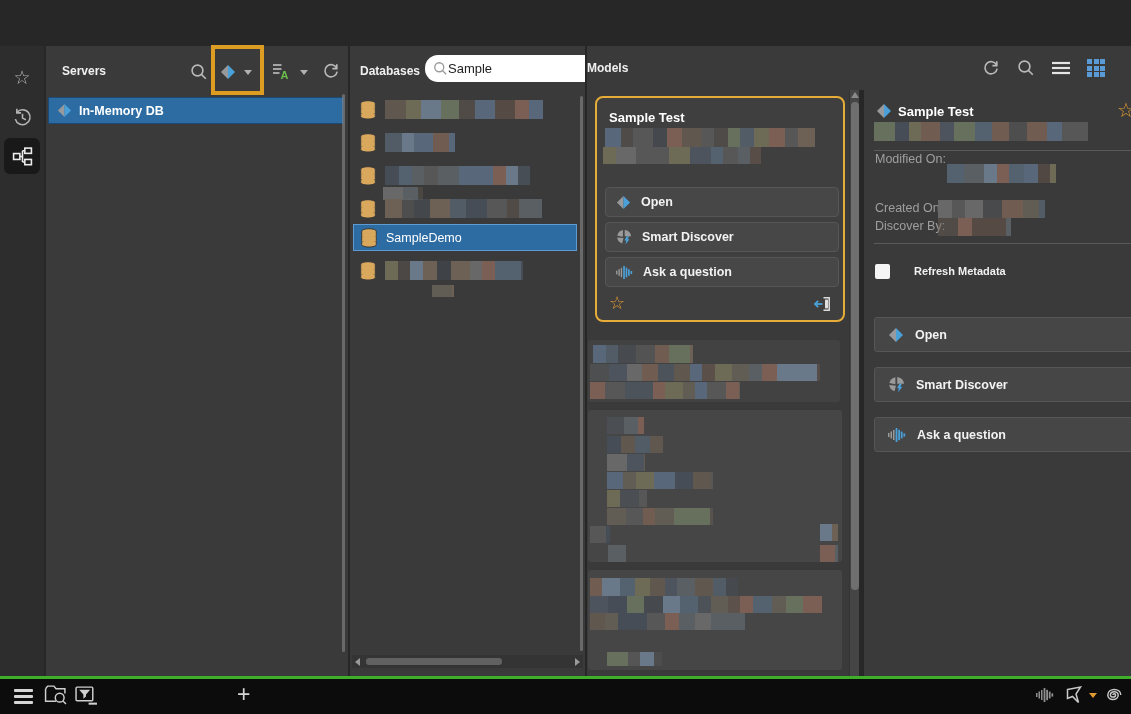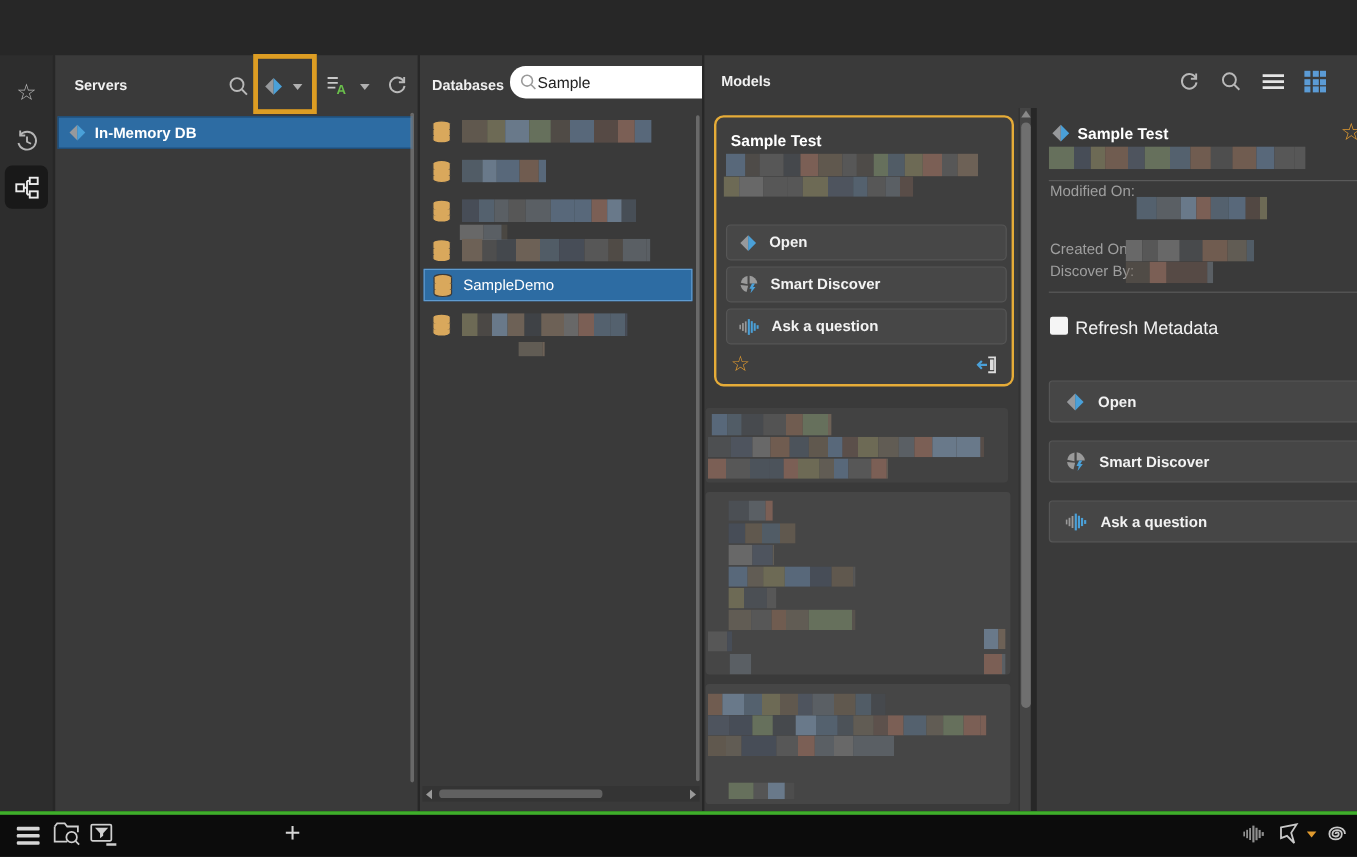--- a/index.html
+++ b/index.html
@@ -48,21 +48,21 @@
 .vscroll{position:absolute;left:849px;top:90px;width:10px;height:586px;background:#454545;border-left:1px solid #333}
 .vthumb{position:absolute;left:1px;top:12px;width:8px;height:488px;background:#6f6f6f;border-radius:4px;cursor:pointer}
 .varrow{position:absolute;left:1px;top:2px;width:0;height:0;border-left:4px solid transparent;border-right:4px solid transparent;border-bottom:6px solid #8a8a8a;cursor:pointer}
 
 .details{position:absolute;left:864px;top:90px;width:267px;height:586px;background:#3a3a3a}
 .det-title{position:absolute;left:34px;top:14px;font-size:13px;font-weight:bold;color:#fff}
 .det-star{position:absolute;left:253px;top:8px;font-size:20px;color:#e09a2f;cursor:pointer}
 .det-div{position:absolute;left:10px;width:257px;border-top:1px solid #5a5a5a}
 .det-label{position:absolute;left:11px;font-size:12.5px;color:#9f9f9f}
 .det-check{position:absolute;left:11px;top:174px;width:15px;height:15px;background:#f5f5f5;border-radius:2px;cursor:pointer}
-.det-check-label{position:absolute;left:32px;top:175px;font-size:15px;font-weight:normal;color:#f2f2f2}
+.det-check-label{position:absolute;left:50px;top:175px;font-size:11px;font-weight:bold;color:#f2f2f2}
 .det-btn{position:absolute;left:10px;width:263px;height:35px;background:#464646;border:1px solid #565656;border-radius:3px;display:flex;align-items:center;gap:11px;padding:0 13px;cursor:pointer}
 .det-btn span{font-size:12.5px;font-weight:bold;color:#f2f2f2}
 
 .hscroll{position:absolute;left:2px;top:609px;width:231px;height:13px;background:#343434;display:flex;align-items:center}
 .hthumb{position:absolute;left:14px;top:3px;width:136px;height:7px;background:#616161;border-radius:3px;cursor:pointer}
 .harrow{width:0;height:0;border-top:4px solid transparent;border-bottom:4px solid transparent;cursor:pointer}
 .thinscroll{position:absolute;border-radius:2px;background:#828282;opacity:.65}
 
 .bottombar{position:absolute;left:0;top:676px;width:1131px;height:38px;background:#0c0c0c}
 .green-line{position:absolute;left:0;top:0;width:1131px;height:3px;background:#3fae2b;z-index:1}
@@ -310,21 +310,21 @@
             <polygon points="8,1 8,15 1,8" fill="#97999c"></polygon>
             <polygon points="8,1 8,15 15,8" fill="#4aa0d8"></polygon>
           </svg>
       </span>
       <span>In-Memory DB</span>
     </div>
     <div class="thinscroll" style="left:296px;top:48px;width:3px;height:558px"></div>
   </div>
 
   <div class="models-header">
-    <div class="panel-title" style="margin-left:14px">Models</div>
+    <div class="panel-title" style="">Models</div>
     <div class="mh-icons">
       <span class="icon">
         <svg width="18" height="18" viewBox="0 0 18 18" fill="none" stroke="#b9b9b9" stroke-width="1.6">
             <path d="M14.6 6.2 A6.1 6.1 0 1 0 15.1 9.6"></path>
             <polyline points="14.8,2.2 14.8,6.6 10.4,6.6"></polyline>
           </svg>
       </span>
       <span class="icon">
         <svg width="18" height="18" viewBox="0 0 18 18">
             <circle cx="7.5" cy="7.5" r="5.4" fill="none" stroke="#b9b9b9" stroke-width="1.6"></circle>

